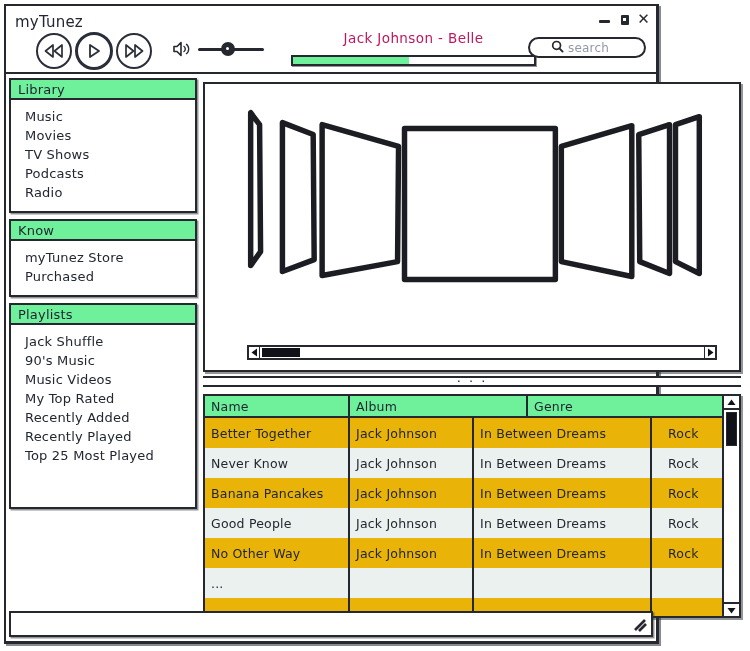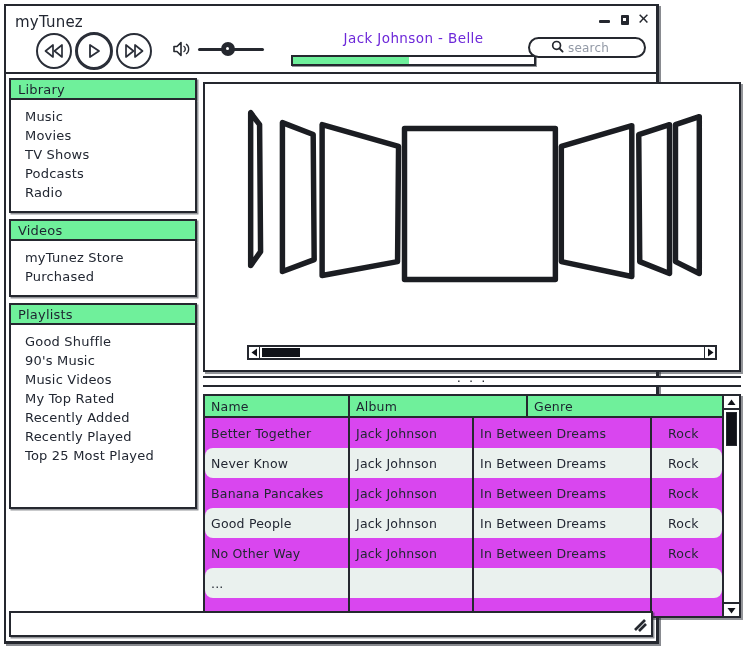--- a/index.html
+++ b/index.html
@@ -119,21 +119,21 @@
 
   
   #now-playing {
     position: absolute;
     left: 285px; top: 24px;
     width: 245px;
     text-align: center;
   }
   #now-playing-title {
     font-size: 13.5px;
-    color: #6d28d9;
+    color: #be185d;
     white-space: nowrap;
     letter-spacing: .4px;
   }
   #progress-outer {
     position: relative;
     margin-top: 9px;
     height: 11px;
     border: 2px solid #25282f;
     background: #ffffff;
     box-shadow: 1px 1px 0 rgba(40,44,52,0.5);
@@ -251,21 +251,21 @@
     font-size: 13px; color: #25282f; letter-spacing: 2px;
     line-height: 6px;
   }
 
   
   #track-table-panel {
     position: absolute;
     left: 197px; top: 388px;
     width: 538px; height: 224px;
     border: 2px solid #25282f;
-    background: #d946ef;
+    background: #eab308;
     box-shadow: 2px 2px 0 rgba(40,44,52,0.5);
     display: flex;
   }
   #track-table {
     flex: 1;
     position: relative;
     overflow: hidden;
   }
   #thead {
     display: flex;
@@ -277,21 +277,21 @@
     font-size: 12.5px;
     color: #1d2430;
     display: flex; align-items: center;
     padding-left: 6px;
     border-right: 2.5px solid #25282f;
     cursor: pointer;
     white-space: nowrap;
     letter-spacing: .2px;
   }
   .th:last-child { border-right: none; }
-  .trow { display: flex; height: 30px; border-radius: 8px; }
+  .trow { display: flex; height: 30px; }
   .trow.alt { background: #eaf1ee; }
   .td {
     font-size: 12.5px;
     color: #222732;
     display: flex; align-items: center;
     padding-left: 6px;
     border-right: 2.5px solid #25282f;
     white-space: nowrap;
     overflow: hidden;
     letter-spacing: .2px;
@@ -420,31 +420,31 @@
       <div class="panel-body">
         <div class="panel-item">Music</div>
         <div class="panel-item">Movies</div>
         <div class="panel-item">TV Shows</div>
         <div class="panel-item">Podcasts</div>
         <div class="panel-item">Radio</div>
       </div>
     </div>
 
     <div class="panel">
-      <div class="panel-header">Videos</div>
+      <div class="panel-header">Know</div>
       <div class="panel-body">
         <div class="panel-item">myTunez Store</div>
         <div class="panel-item">Purchased</div>
       </div>
     </div>
 
     <div class="panel">
       <div class="panel-header">Playlists</div>
       <div class="panel-body" id="playlists-body">
-        <div class="panel-item">Good Shuffle</div>
+        <div class="panel-item">Jack Shuffle</div>
         <div class="panel-item">90's Music</div>
         <div class="panel-item">Music Videos</div>
         <div class="panel-item">My Top Rated</div>
         <div class="panel-item">Recently Added</div>
         <div class="panel-item">Recently Played</div>
         <div class="panel-item">Top 25 Most Played</div>
       </div>
     </div>
   </div>
 

